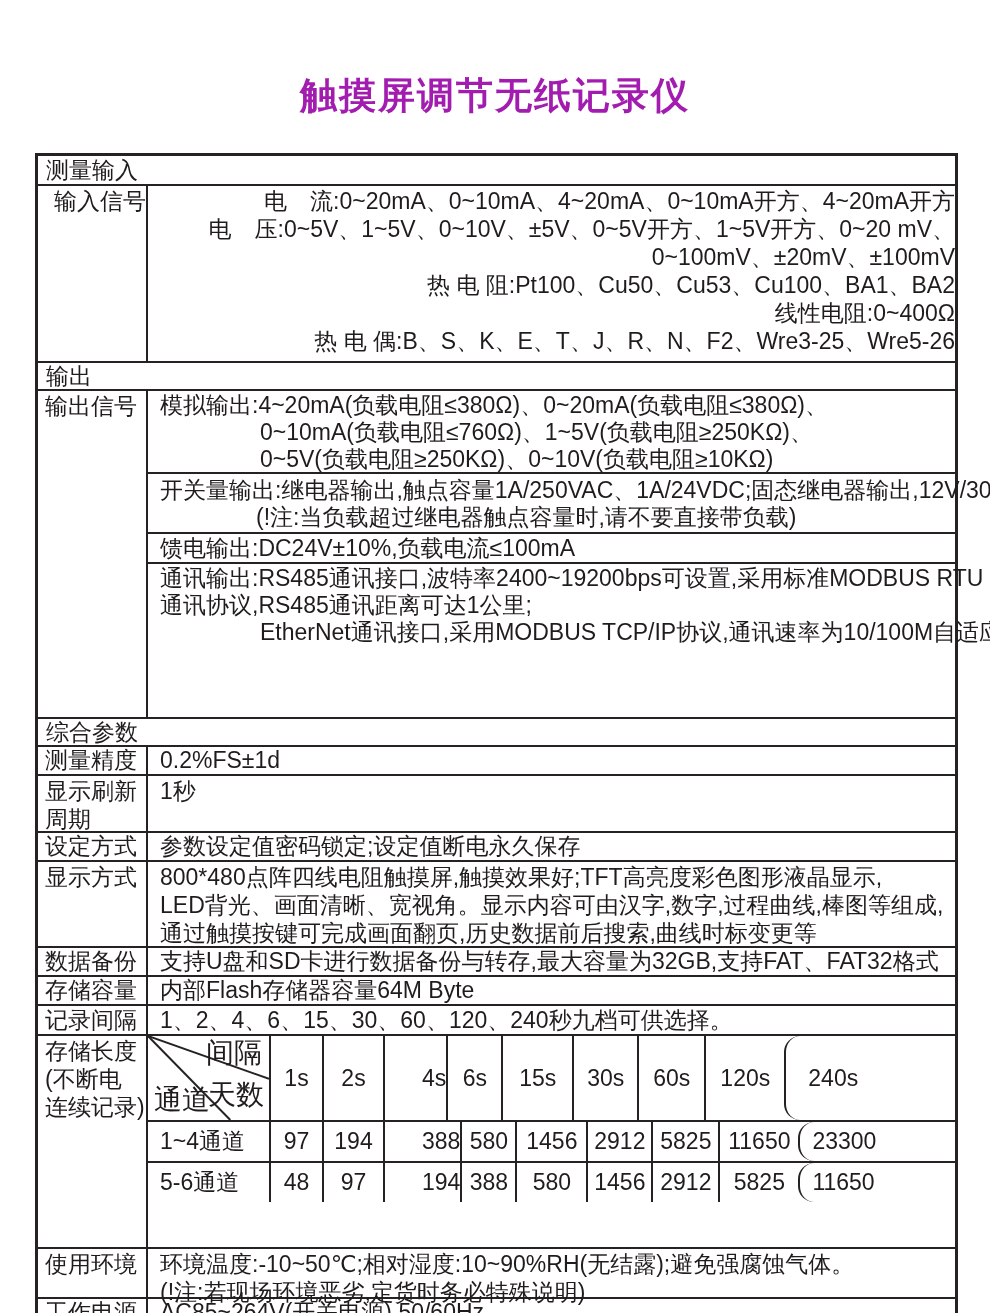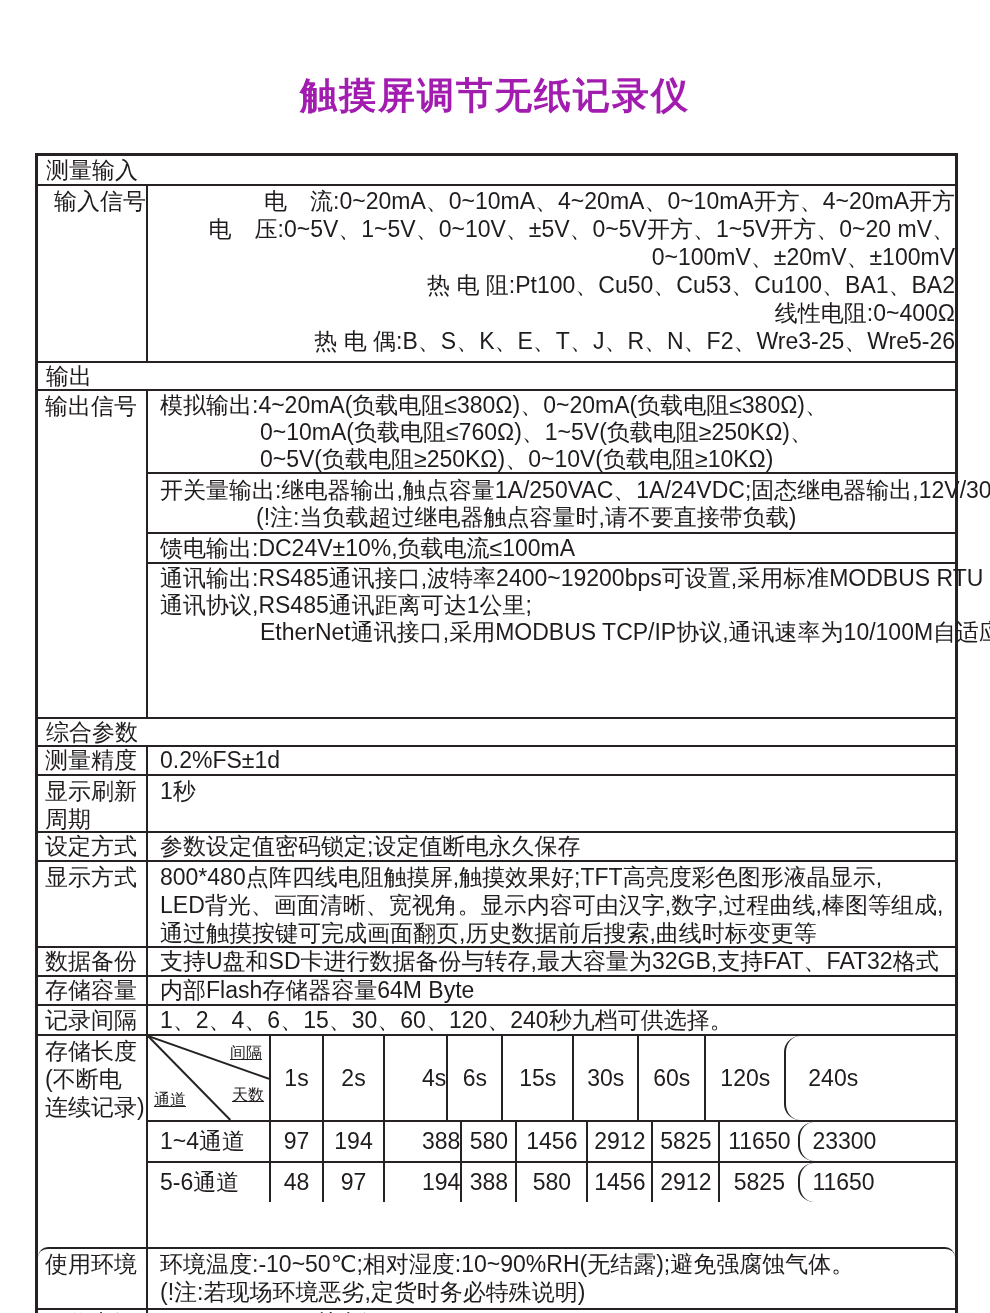--- a/index.html
+++ b/index.html
@@ -27,21 +27,21 @@
   .c{display:flex;align-items:center;}          
   .top{padding-top:1px;}                        
   .ln{line-height:28px;white-space:nowrap;}
   .ln27{line-height:27px;white-space:nowrap;}
   .lbl .ln{line-height:28px;}
   .ind74{margin-left:74px;}
   .ind80{margin-left:96px;}
   .ind100{margin-left:100px;}
   
   .h28{height:28px;} .h29{height:29px;} .h30{height:30px;}
-  .h57{height:57px;} .h61{height:61px;border-radius:10px;} .h86{height:86px;}
+  .h57{height:57px;} .h61{height:50px;} .h86{height:86px;}
   .h207{height:177px;text-align:right;} .h254{height:328px;} .h168{height:213px;}
   
   .subwrap{flex:1 1 auto;display:flex;flex-direction:column;min-width:0;}
   .sub{box-sizing:border-box;border-top:2px solid #262222;padding-left:12px;}
   .subwrap .sub:first-child{border-top:none;}
   .sub.s81{height:81px;padding-top:1px;}
   .sub.s60{height:60px;padding-top:3px;}
   .sub.s30{height:30px;display:flex;align-items:center;}
   
   .stor{flex:1 1 auto;display:flex;flex-direction:column;min-width:0;}
@@ -55,21 +55,21 @@
   }
   .st-row .st-c:first-child{border-left:none;}
   .cc{flex:0 0 121px;}   
   .c1{flex:0 0 53px;} .c2{flex:0 0 61px;} .c3{flex:0 0 56px;padding-left:37px;} .c4{flex:0 0 55px;}
   .c5{flex:0 0 71px;} .c6{flex:0 0 65px;} .c7{flex:0 0 67px;} .c8{flex:0 0 80px;}
   .c9{flex:1 1 auto;justify-content:flex-start;padding-left:12px;border-radius:16px;}
   .st-head .c9{padding-left:22px;}
   .chl{justify-content:flex-start;padding-left:12px;}
   .corner{position:relative;}
   .corner svg{position:absolute;left:0;top:0;width:100%;height:100%;}
-  .cn{position:absolute;font-size:16px;line-height:24px;text-decoration:underline;}
+  .cn{position:absolute;font-size:28px;line-height:24px;}
   .cn-interval{top:5px;right:7px;}
   .cn-days{top:47px;right:5px;}
   .cn-channel{top:52px;left:6px;}
 </style>
 </head>
 <body>
 
 <div class="page">
 
   <div class="title">触摸屏调节无纸记录仪</div>

